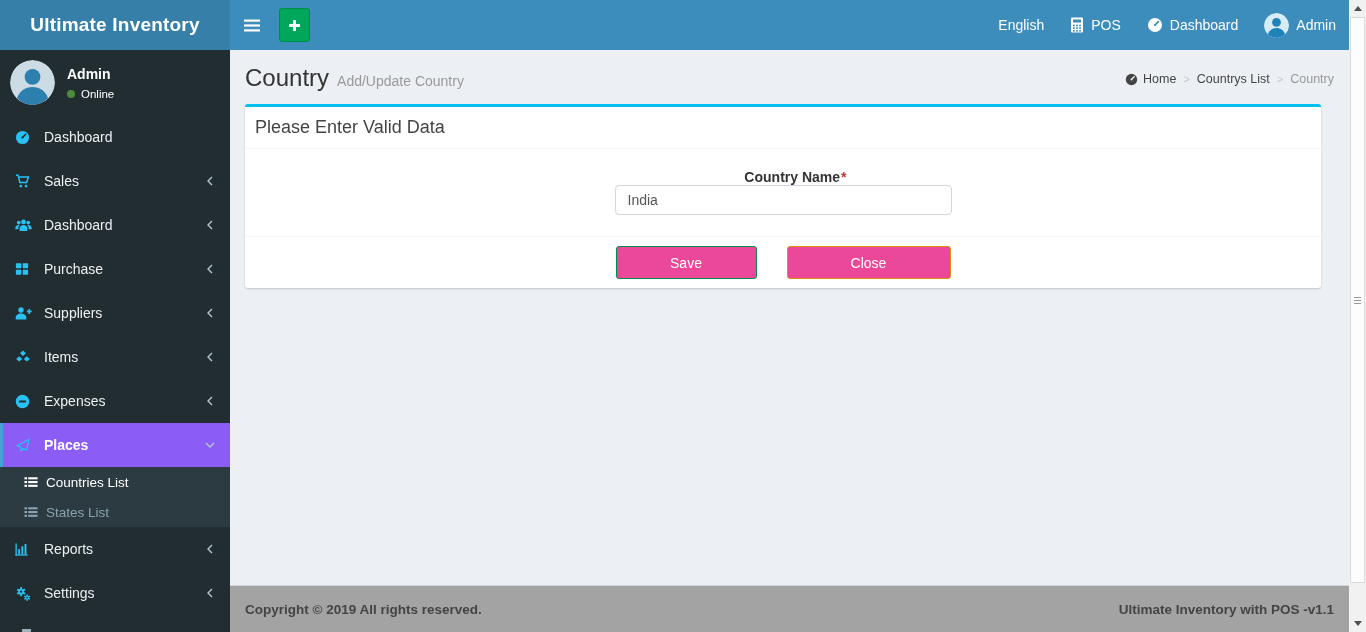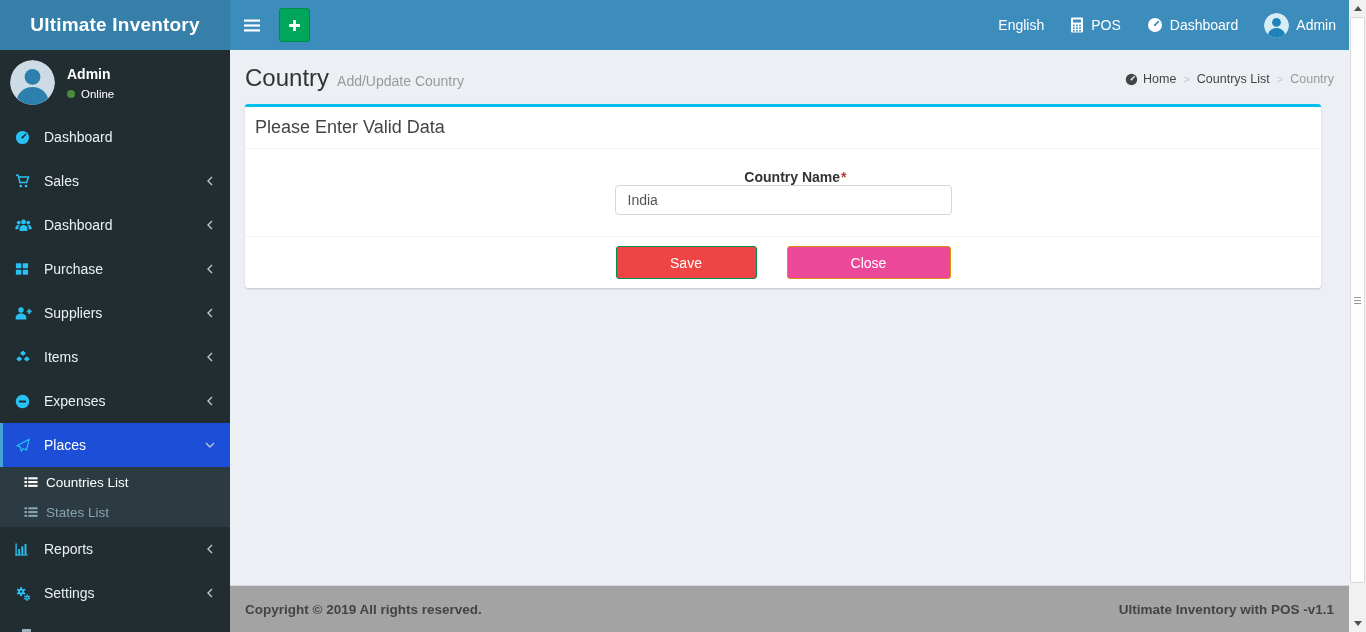--- a/index.html
+++ b/index.html
@@ -47,21 +47,21 @@
   .menu { list-style:none; }
   .menu-item {
     display:flex; align-items:center; height:44px;
     padding-left:12px; padding-right:12px;
     border-left:3px solid transparent;
     color:#ecf0f1; font-size:14px; cursor:pointer;
   }
   .menu-item .mi-icon { width:24px; color:#29c1f3; display:flex; }
   .menu-item .mi-label { flex:1; margin-left:5px; }
   .menu-item .chev { color:#b8c7ce; display:flex; margin-right:3px; }
-  .menu-item.active { background:#1d4ed8; border-left-color:#46a3d6; color:#fff; }
+  .menu-item.active { background:#8b5cf6; border-left-color:#46a3d6; color:#fff;font-weight:bold; }
   .submenu { list-style:none; background:#2c3b41; }
   .submenu-item {
     display:flex; align-items:center; height:30px; padding-left:24px;
     font-size:13.5px; color:#8aa4af; cursor:pointer;
   }
   .submenu-item .mi-icon { width:22px; display:flex; color:inherit; }
   .submenu-item.active { color:#fff; }
   .partial-item { position:absolute; left:22px; bottom:-1px; width:9px; height:4px; background:#9fb2bc; }
 
   
@@ -95,21 +95,21 @@
   .text-input {
     width:337px; height:30px; border:1px solid #d2d6de; border-radius:4px;
     padding:0 12px; font-size:14px; color:#555;
     font-family:"Liberation Sans","DejaVu Sans",sans-serif; outline:none;
   }
   .box-footer { border-top:1px solid #f4f4f4; padding:9px 10px; display:flex; justify-content:center; gap:30px; }
   .btn {
     height:33px; border-radius:3px; color:#fff; font-size:14px;
     font-family:"Liberation Sans","DejaVu Sans",sans-serif; cursor:pointer;
   }
-  .btn-save { width:141px; background:#ef4444; border:1px solid #008d4c; }
+  .btn-save { width:141px; background:#ec4899; border:1px solid #008d4c; }
   .btn-close { width:164px; background:#ec4899; border:1px solid #e08e0b; }
 
   
   .main-footer {
     position:absolute; left:230px; right:17px; bottom:0; height:47px;
     background:#a3a3a3; border-top:1px solid #d2d6de;
     display:flex; align-items:center; justify-content:space-between;
     padding:0 15px; font-size:13.5px; color:#444; font-weight:bold;
   }
 

